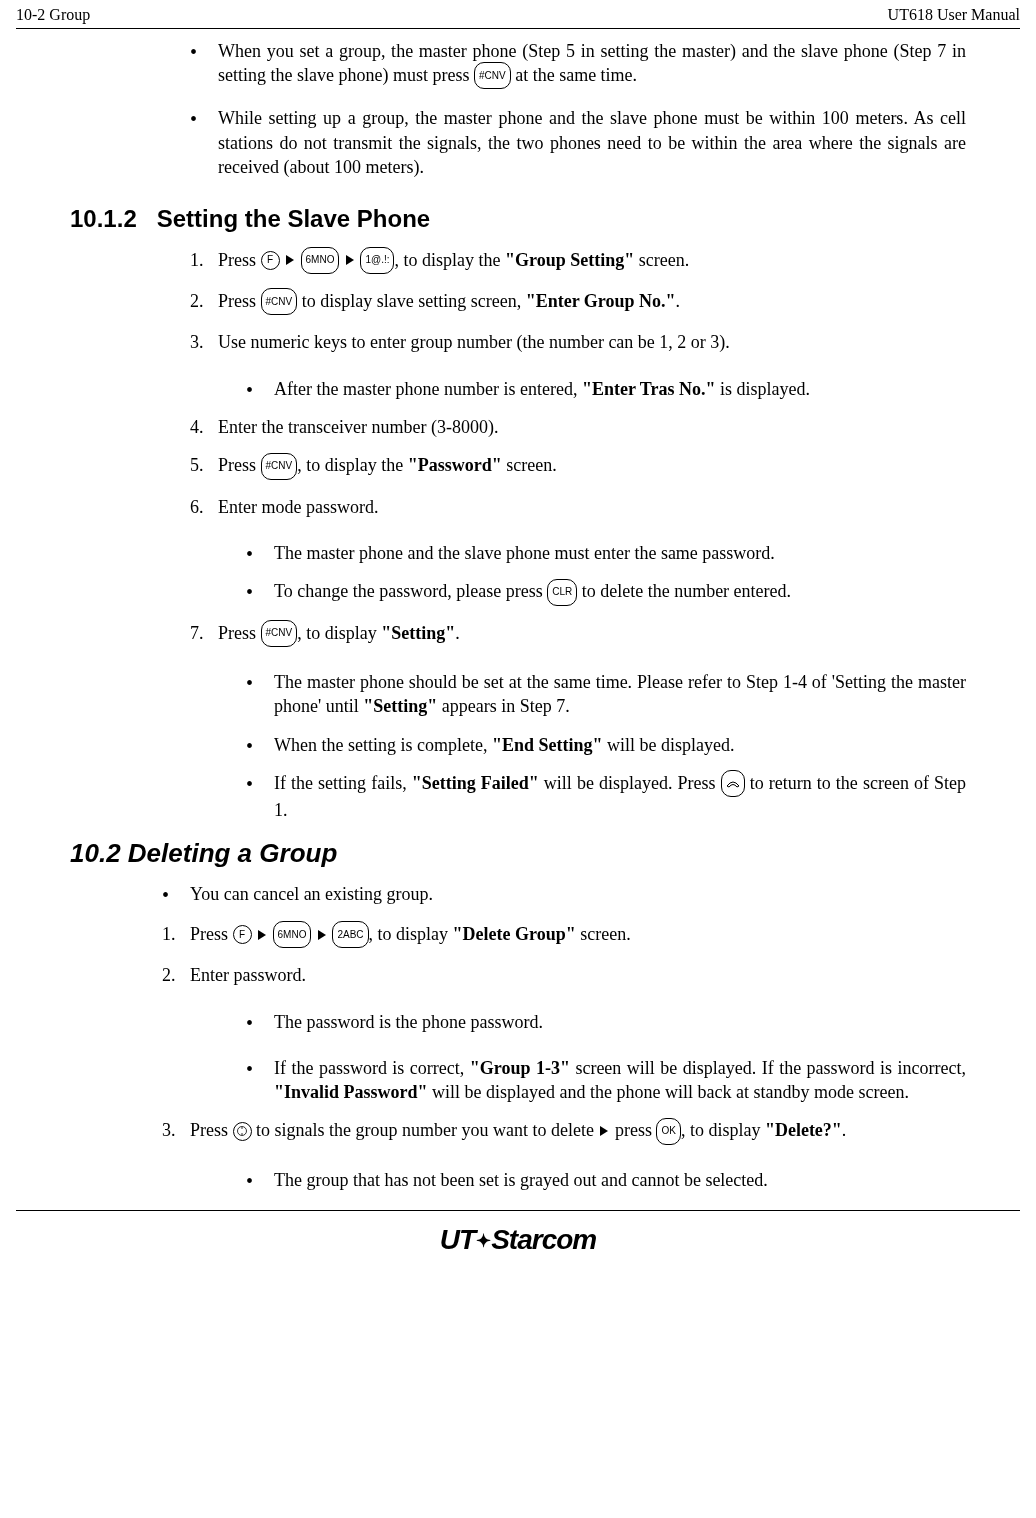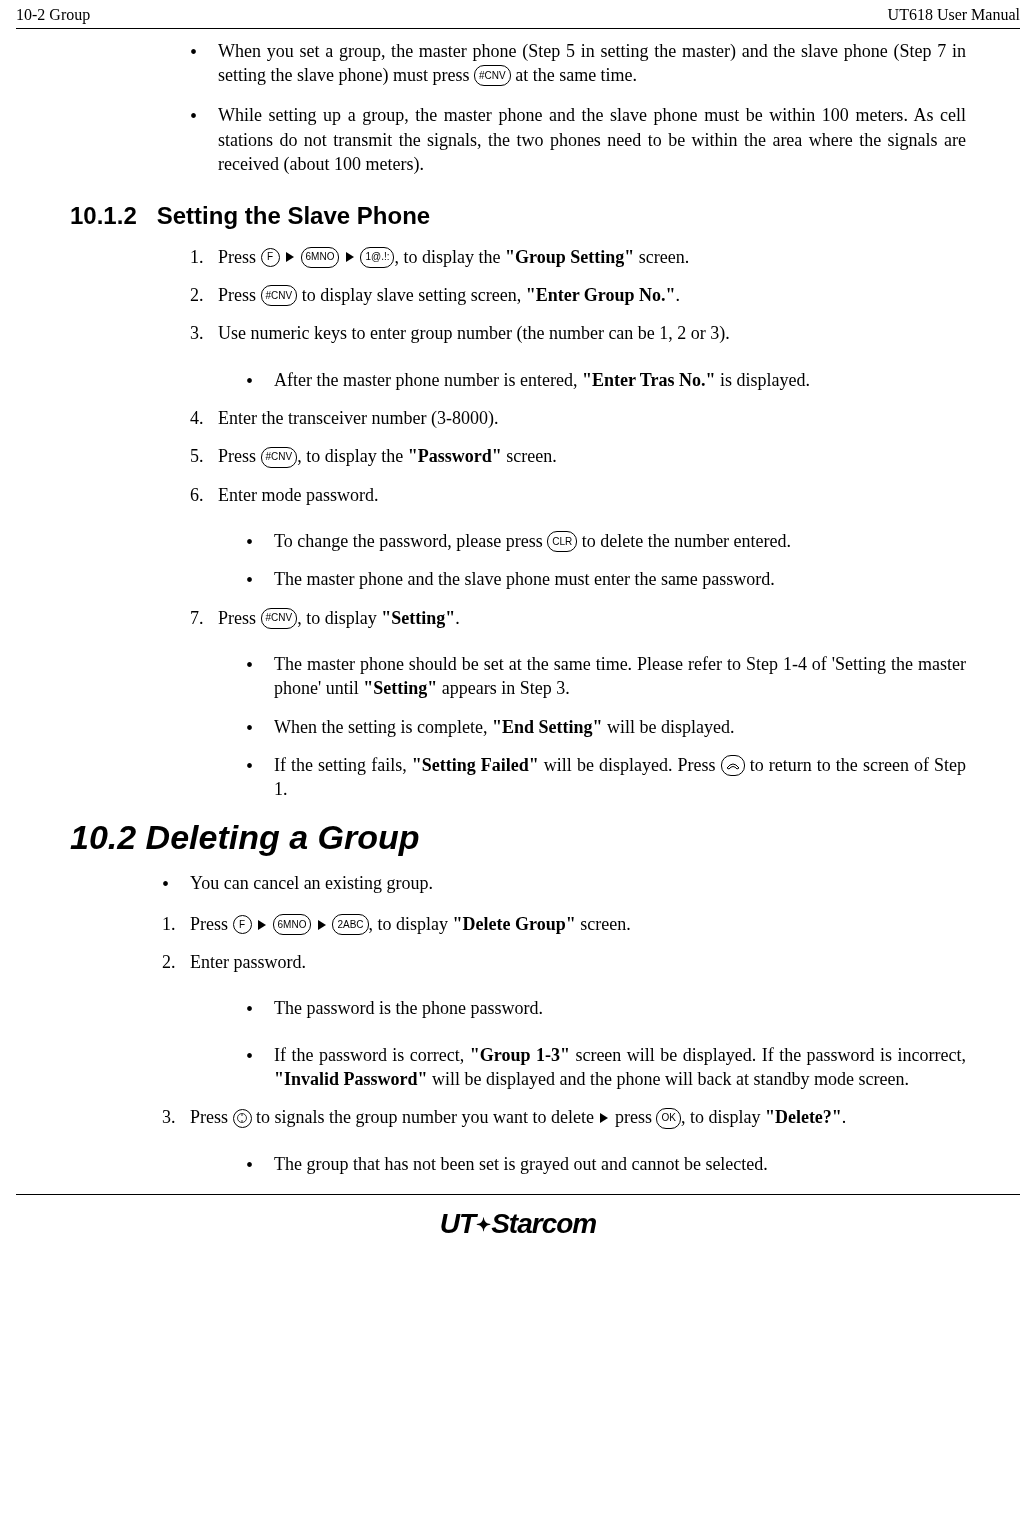--- a/index.html
+++ b/index.html
@@ -105,31 +105,31 @@
   h2.sec-heading {
     font-family: Arial, Helvetica, sans-serif;
     font-weight: bold;
     font-size: 24px;
     margin: 24px 0 12px 0;
   }
   h2.ital-heading {
     font-family: Arial, Helvetica, sans-serif;
     font-weight: bold;
     font-style: italic;
-    font-size: 34px;
+    font-size: 26px;
     margin: 10px 0 10px 0;
   }
   .bold { font-weight: bold; }
   .key {
     display: inline-flex;
     align-items: center;
     justify-content: center;
     border: 1.2px solid #000;
     border-radius: 10px;
-    height: 21px;
+    height: 27px;
     min-width: 20px;
     padding: 0 4px;
     font-size: 10px;
     font-family: Arial, sans-serif;
     vertical-align: middle;
     background: #fff;
     line-height: 1;
     position: relative;
     top: -1px;
   }
@@ -217,31 +217,31 @@
     </li>
     <li><span class="num">4.</span>
       <span>Enter the transceiver number (3-8000).</span>
     </li>
     <li><span class="num">5.</span>
       <span>Press </span><span class="key">#CNV</span><span>, to display the </span><span class="bold">"Password"</span><span> screen.</span>
     </li>
     <li><span class="num">6.</span>
       <span>Enter mode password.</span>
       <ul class="ul-sub">
+        <li><span>The master phone and the slave phone must enter the same password.</span></li>
         <li>
           <span>To change the password, please press </span><span class="key">CLR</span><span> to delete the number entered.</span>
         </li>
-        <li><span>The master phone and the slave phone must enter the same password.</span></li>
       </ul>
     </li>
     <li><span class="num">7.</span>
       <span>Press </span><span class="key">#CNV</span><span>, to display </span><span class="bold">"Setting"</span><span>.</span>
       <ul class="ul-sub">
         <li>
-          <span>The master phone should be set at the same time. Please refer to Step 1-4 of 'Setting the master phone' until </span><span class="bold">"Setting"</span><span> appears in Step 3.</span>
+          <span>The master phone should be set at the same time. Please refer to Step 1-4 of 'Setting the master phone' until </span><span class="bold">"Setting"</span><span> appears in Step 7.</span>
         </li>
         <li>
           <span>When the setting is complete, </span><span class="bold">"End Setting"</span><span> will be displayed.</span>
         </li>
         <li>
           <span>If the setting fails, </span><span class="bold">"Setting Failed"</span><span> will be displayed. Press </span><span class="key">
               <svg width="14" height="8" viewBox="0 0 14 8">
                 <path d="M1 6 Q7 -2 13 6 L11 7 Q7 2 3 7 Z" fill="none" stroke="#000" stroke-width="1"></path>
               </svg>
             </span><span> to return to the screen of Step 1.</span>

